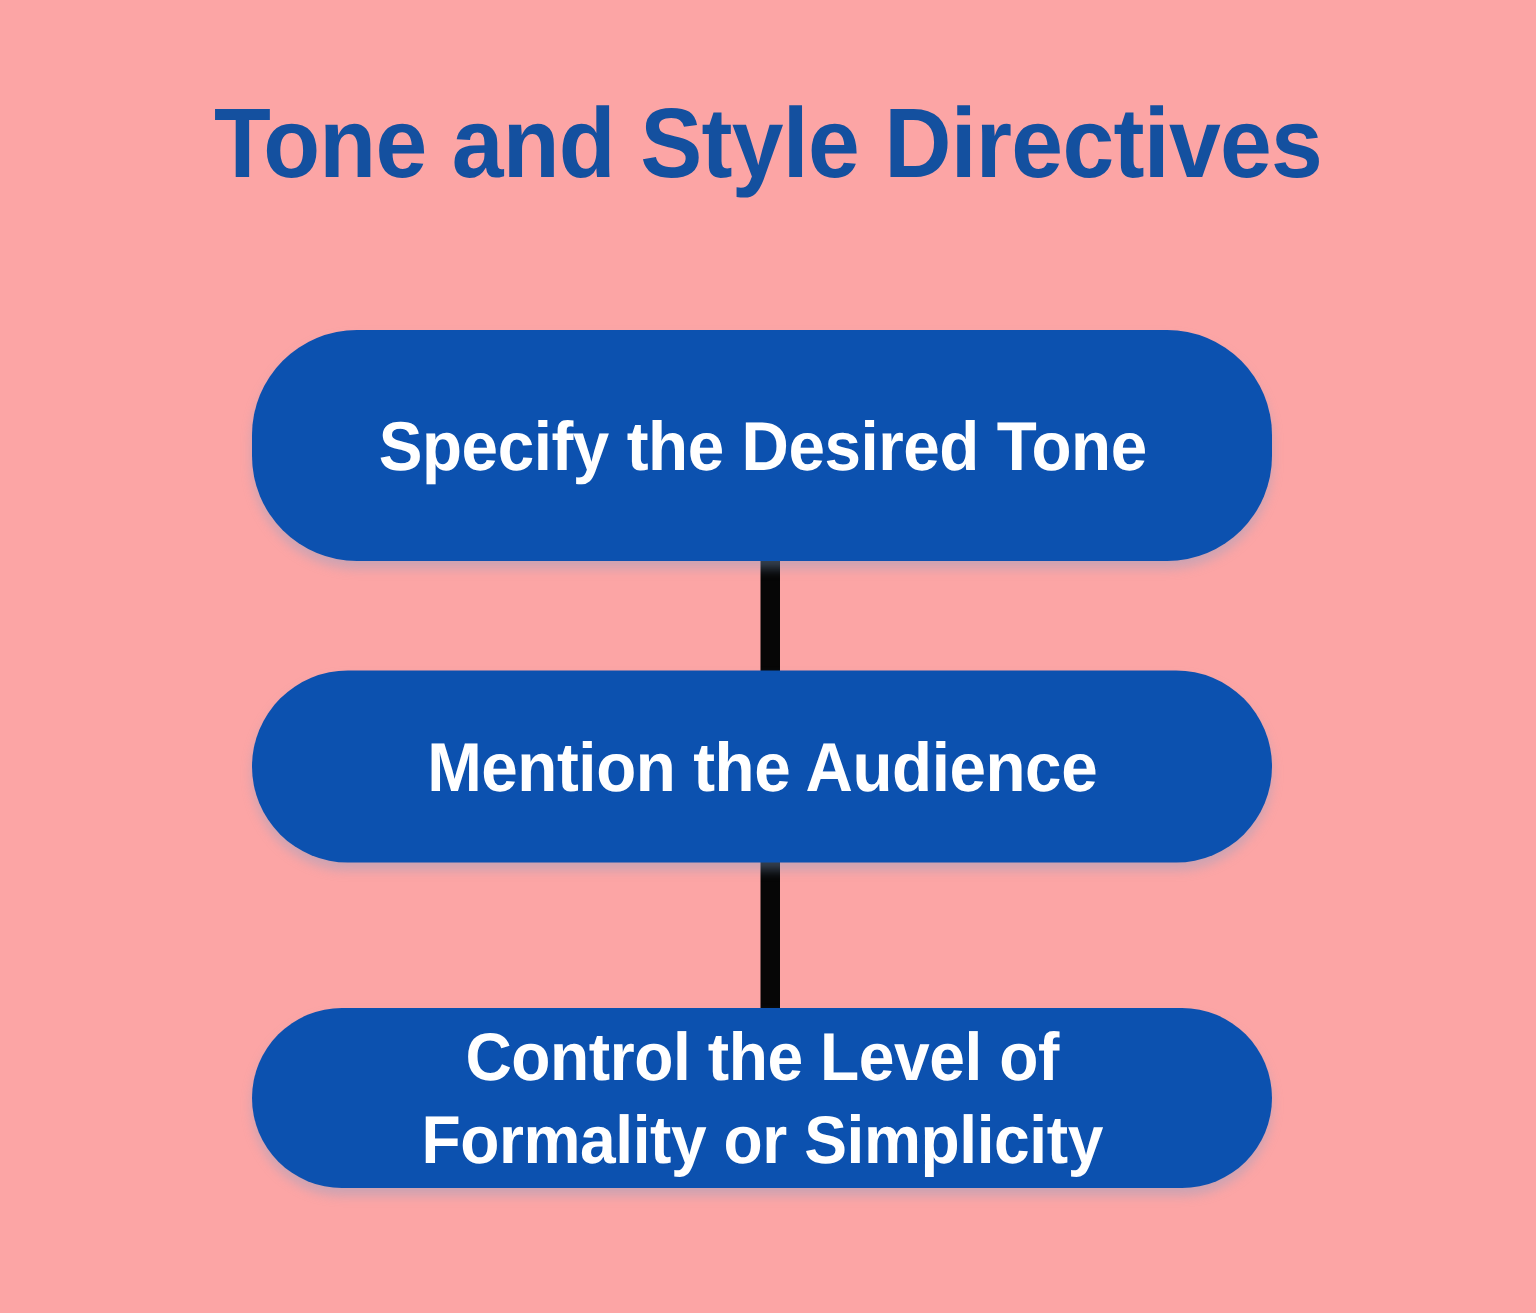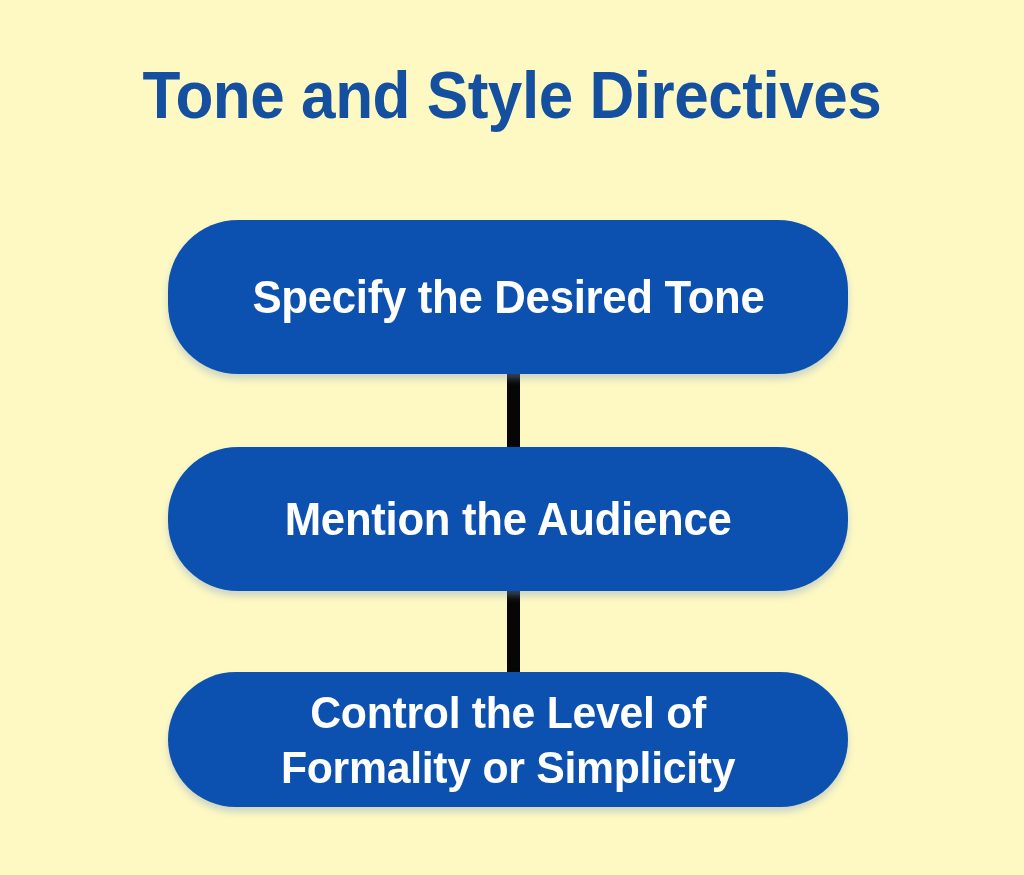--- a/index.html
+++ b/index.html
@@ -11,21 +11,21 @@
     height: 875px;
     background: #ffffff;
     font-family: "Liberation Sans", sans-serif;
     overflow: hidden;
   }
 
   .canvas {
     position: relative;
     width: 1024px;
     height: 875px;
-    background: #fef9c3;
+    background: #fca5a5;
   }
 
   
   .title {
     position: absolute;
     left: 0;
     top: 56px;
     width: 1024px;
     text-align: center;
     font-family: "Liberation Sans", sans-serif;
@@ -57,22 +57,22 @@
     background: #0C51AF;
     border-radius: 70px;
     box-shadow: 0 5px 7px rgba(130, 160, 200, 0.40);
     display: flex;
     align-items: center;
     justify-content: center;
     box-sizing: border-box;
     z-index: 2;
   }
   .pill-1 { top: 220px; height: 154px; }
-  .pill-2 { top: 447px; height: 144px; }
-  .pill-3 { top: 672px; height: 135px; justify-content: center; }
+  .pill-2 { top: 447px; height: 128px; }
+  .pill-3 { top: 672px; height: 120px; justify-content: center; }
 
   .pill-label {
     font-family: "Liberation Sans", sans-serif;
     font-weight: bold;
     font-size: 46px;
     line-height: 52px;
     color: #FFFFFF;
     text-align: center;
     letter-spacing: -0.3px;
     transform: scaleX(0.95);

